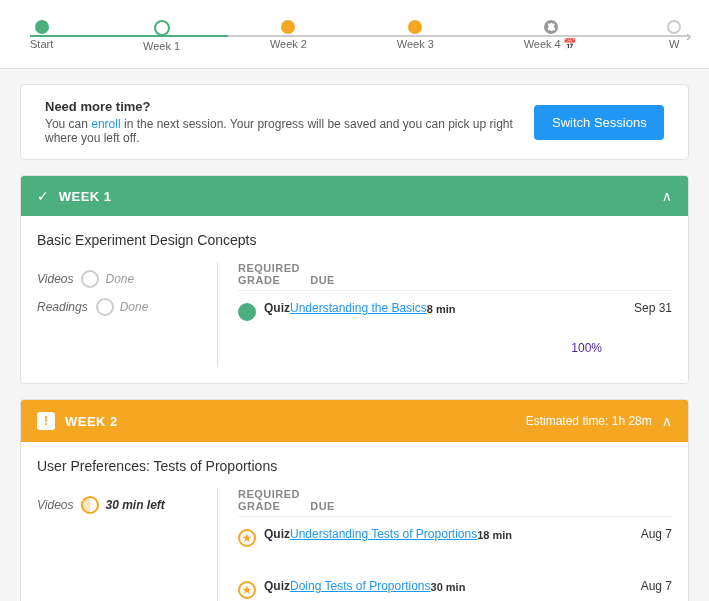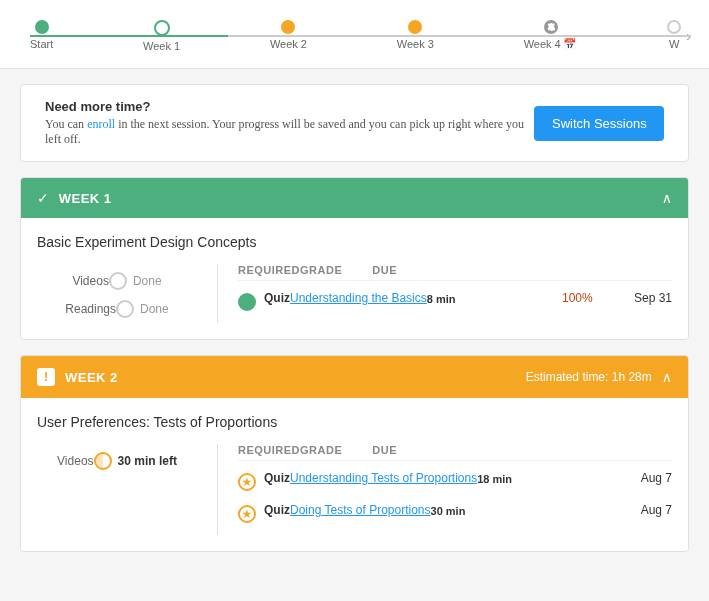--- a/index.html
+++ b/index.html
@@ -113,21 +113,20 @@
     }
     .alert-text p:first-child {
       font-weight: 600;
       font-size: 13px;
       color: #333;
       margin-bottom: 3px;
     }
     .alert-text p:last-child {
       font-size: 12px;
       color: #555;
-      font-family: Liberation Serif, serif;
     }
     .alert-text a {
       color: #2196f3;
       text-decoration: none;
     }
     .switch-btn {
       background: #2196f3;
       color: #fff;
       border: none;
       border-radius: 4px;
@@ -209,22 +208,23 @@
     .module-tasks {
       min-width: 160px;
       display: flex;
       flex-direction: column;
       gap: 10px;
       padding-top: 8px;
     }
     .task-row {
       display: flex;
       align-items: center;
-      gap: 0;
-      justify-content: center;
+      gap: 8px;
+      justify-content: flex-start;
+      font-style: italic;
     }
     .task-label {
       font-size: 12px;
       color: #666;
       text-align: right;
     }
     .task-status {
       display: flex;
       align-items: center;
       gap: 6px;
@@ -260,28 +260,30 @@
       width: 1px;
       background: #e0e0e0;
       align-self: stretch;
     }
     .required-section {
       flex: 1;
       padding-top: 0;
     }
     .required-header {
       display: flex;
+      justify-content: space-between;
       font-size: 11px;
       font-weight: 600;
       color: #888;
       letter-spacing: 0.5px;
       text-transform: uppercase;
       margin-bottom: 10px;
       padding-bottom: 4px;
       border-bottom: 1px solid #f0f0f0;
+      flex-direction: column;
     }
     .required-item {
       display: flex;
       align-items: flex-start;
       justify-content: space-between;
       margin-bottom: 12px;
     }
     .required-item-left {
       display: flex;
       align-items: flex-start;
@@ -338,22 +340,24 @@
       margin-top: 2px;
     }
     .req-item-right {
       display: flex;
       gap: 30px;
       align-items: flex-start;
       flex-shrink: 0;
     }
     .req-grade {
       font-size: 12px;
-      color: #c2410c;
+      color: #4c1d95;
       min-width: 40px;
+      text-align: right;
+      margin-top: 40px;
     }
     .req-due {
       font-size: 12px;
       color: #333;
       min-width: 40px;
       text-align: right;
     }
 
     .estimated-time {
       font-size: 12px;

